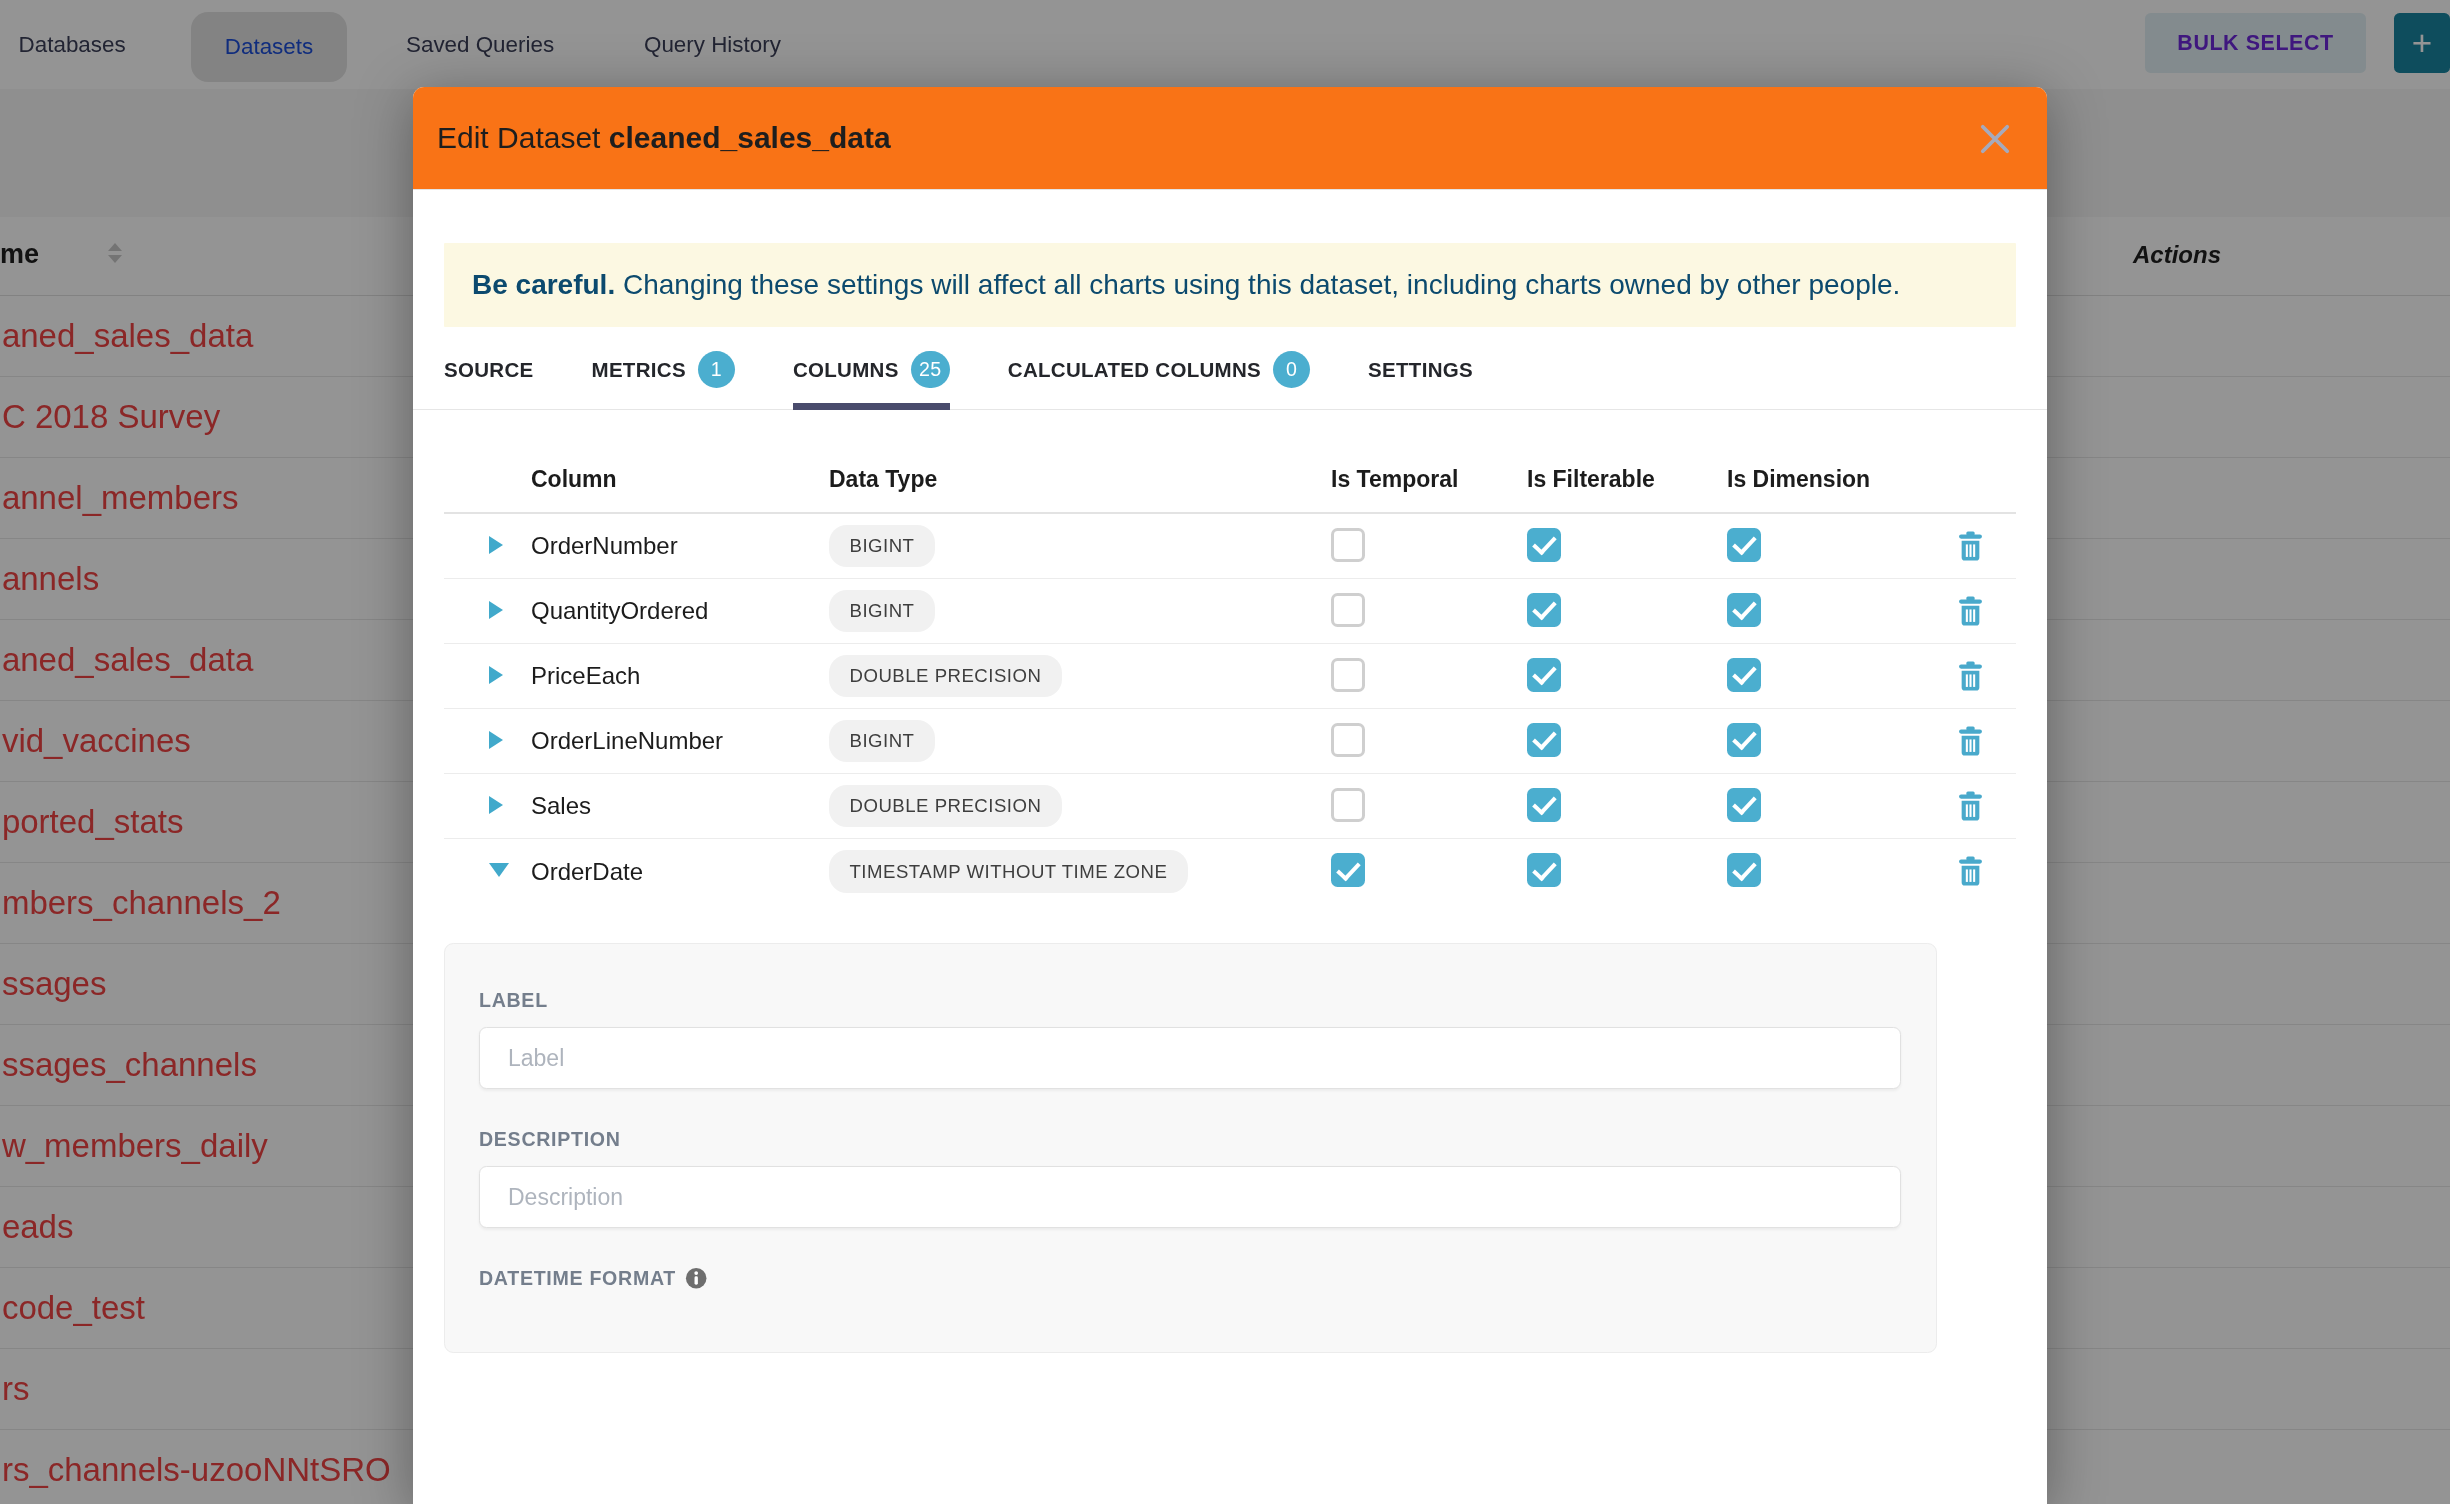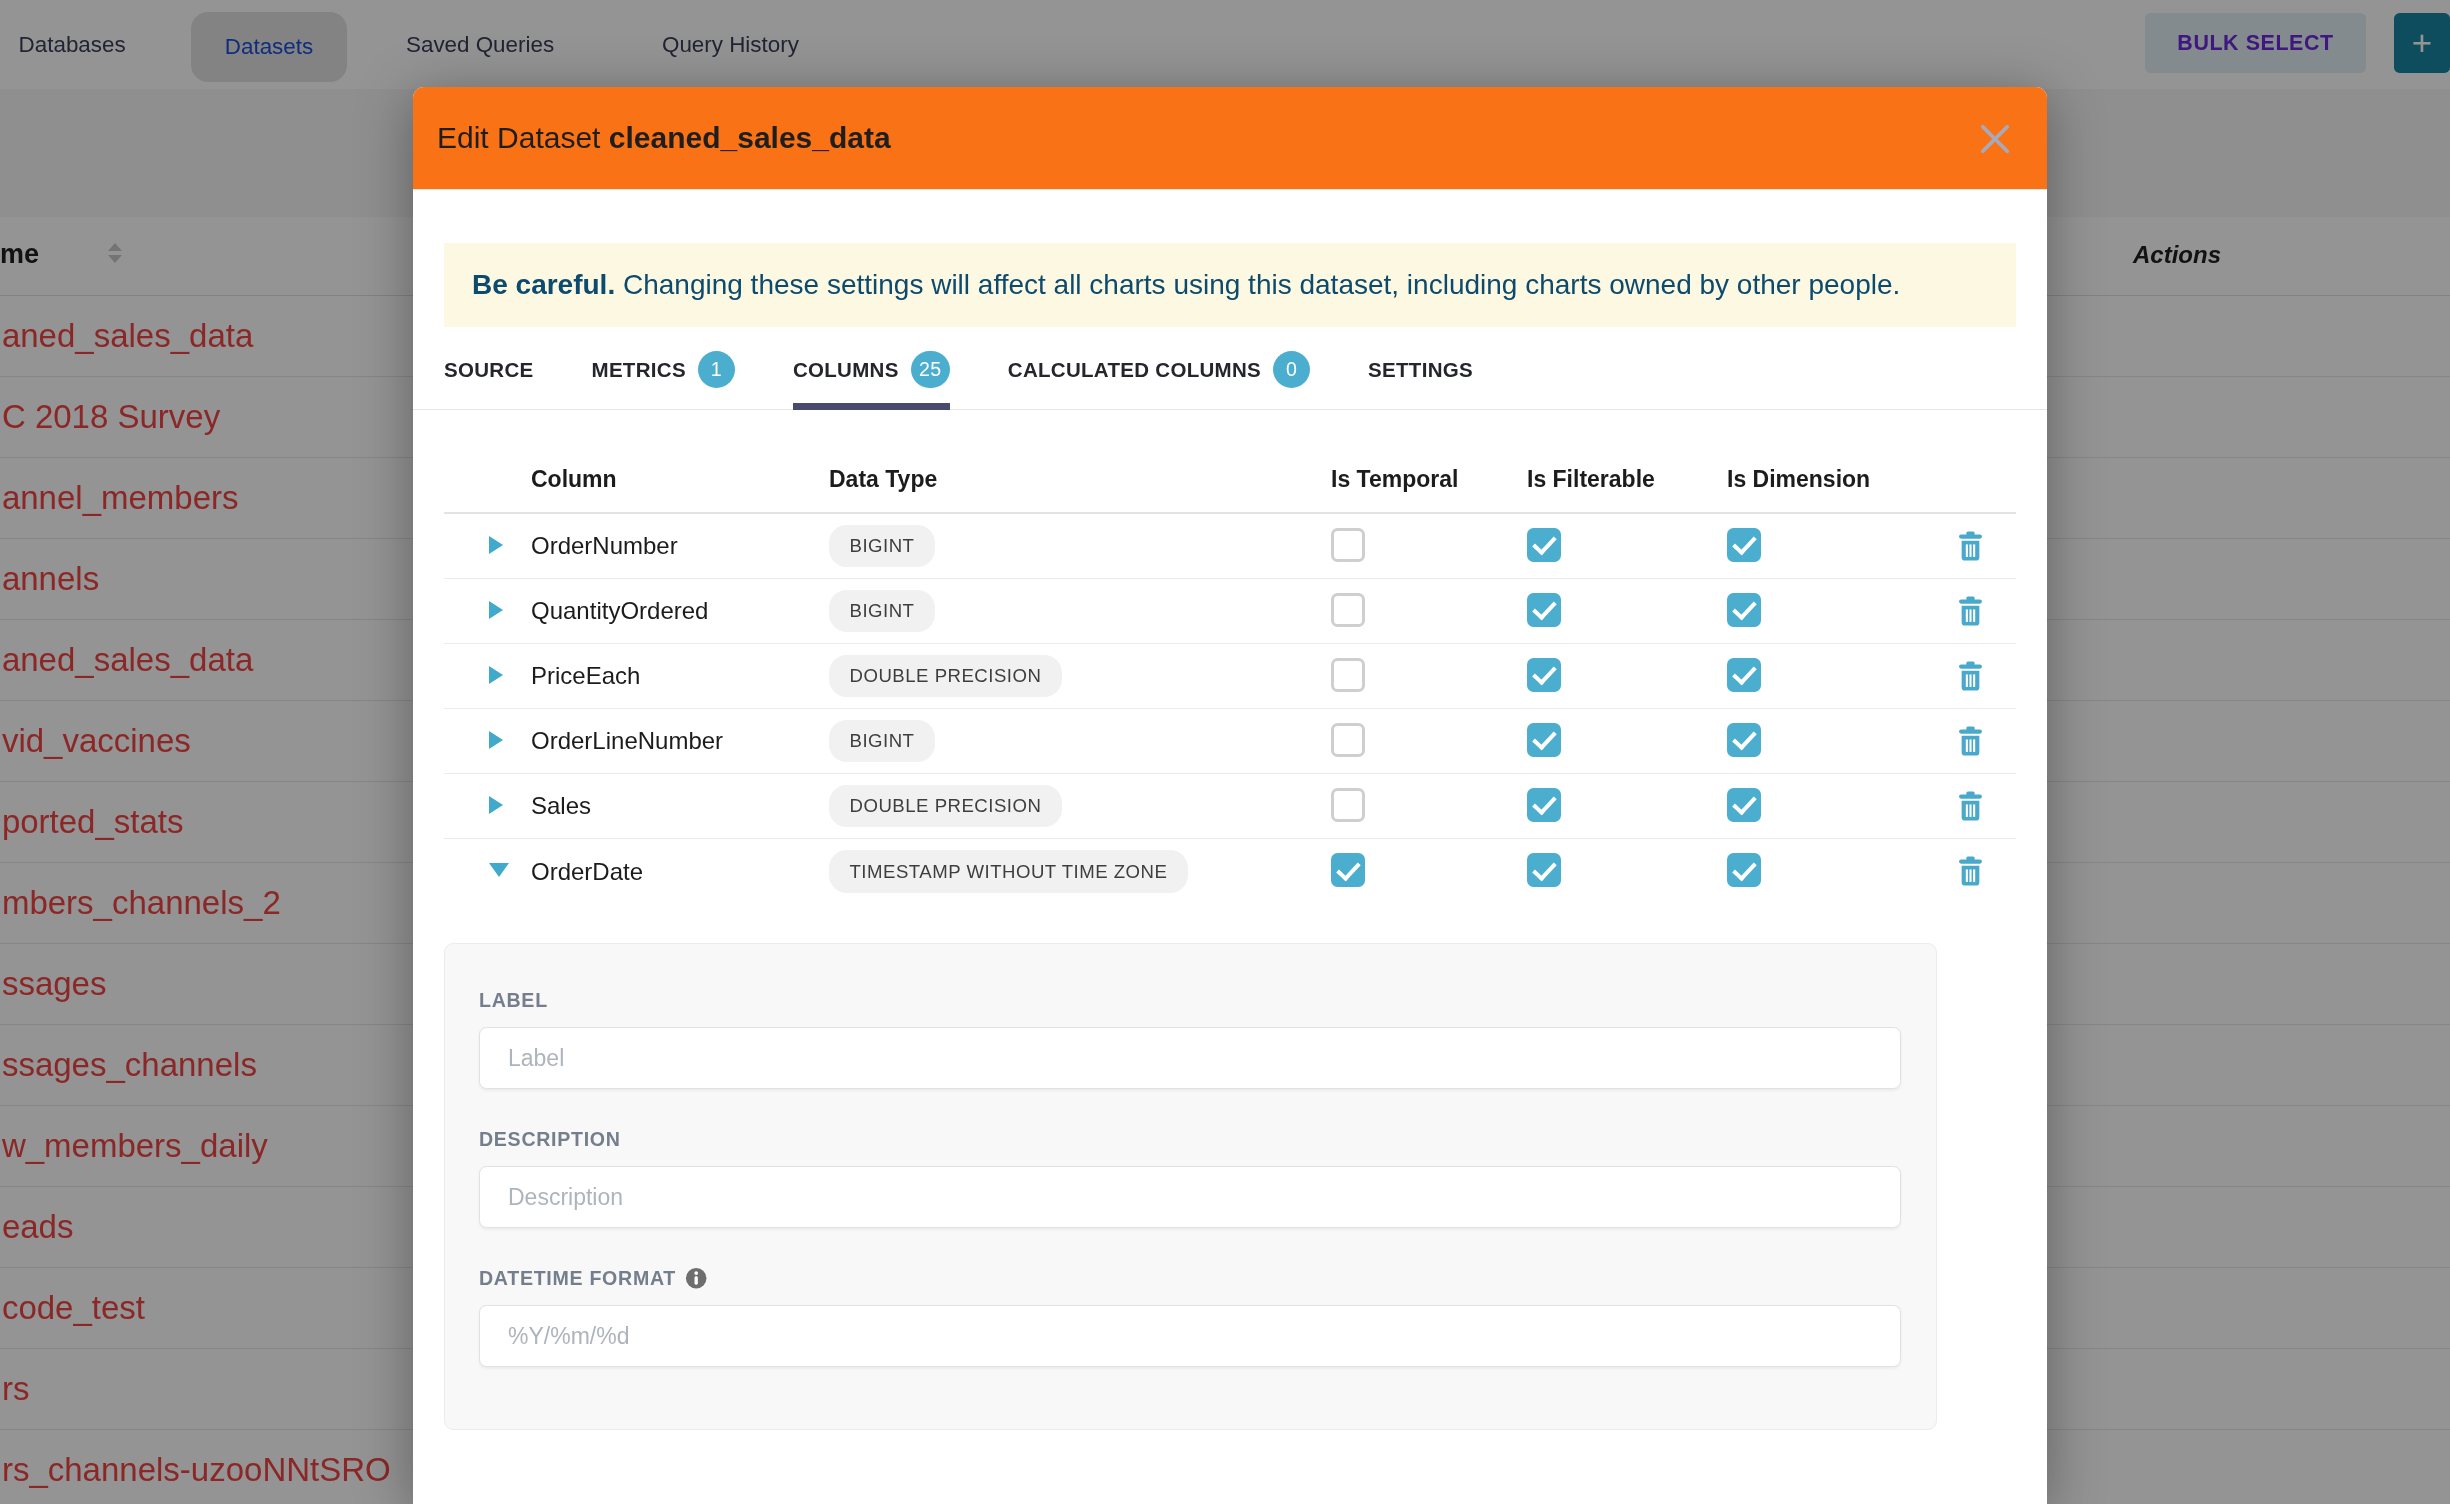--- a/index.html
+++ b/index.html
@@ -109,21 +109,21 @@
 <body>
 
 <div class="stage">
 
   <div class="bg">
 
     <div class="topnav">
       <div class="nav-item" style="left:18.6px">Databases</div>
       <div class="nav-pill">Datasets</div>
       <div class="nav-item" style="left:406px">Saved Queries</div>
-      <div class="nav-item" style="left:662px">Query History</div>
+      <div class="nav-item" style="left:644px">Query History</div>
       <button class="bulk-btn">BULK SELECT</button>
       <button class="add-btn">
         <span>+</span>
       </button>
     </div>
 
     <div class="filterbar">
       <span class="caret-down fb-left-caret"></span>
       <span class="db-label">Database:</span>
       <span class="db-value">examples</span>
@@ -407,20 +407,19 @@
         </div>
         <div class="f-group">
           <div class="f-label">
             <span>DATETIME FORMAT</span>
             <svg width="22.4" height="22.4" viewBox="0 0 24 24">
               <circle cx="12" cy="12" r="11" fill="#6E6E6E"></circle>
               <circle cx="12" cy="6.5" r="2" fill="#fff"></circle>
               <rect x="10.2" y="10" width="3.6" height="9" rx="1.6" fill="#fff"></rect>
             </svg>
           </div>
-          <input class="f-input" type="text" placeholder="%Y/%m/%d" style="">
         </div>
       </div>
 
     </div>
   </div>
 </div>
 
 
 </body></html>

